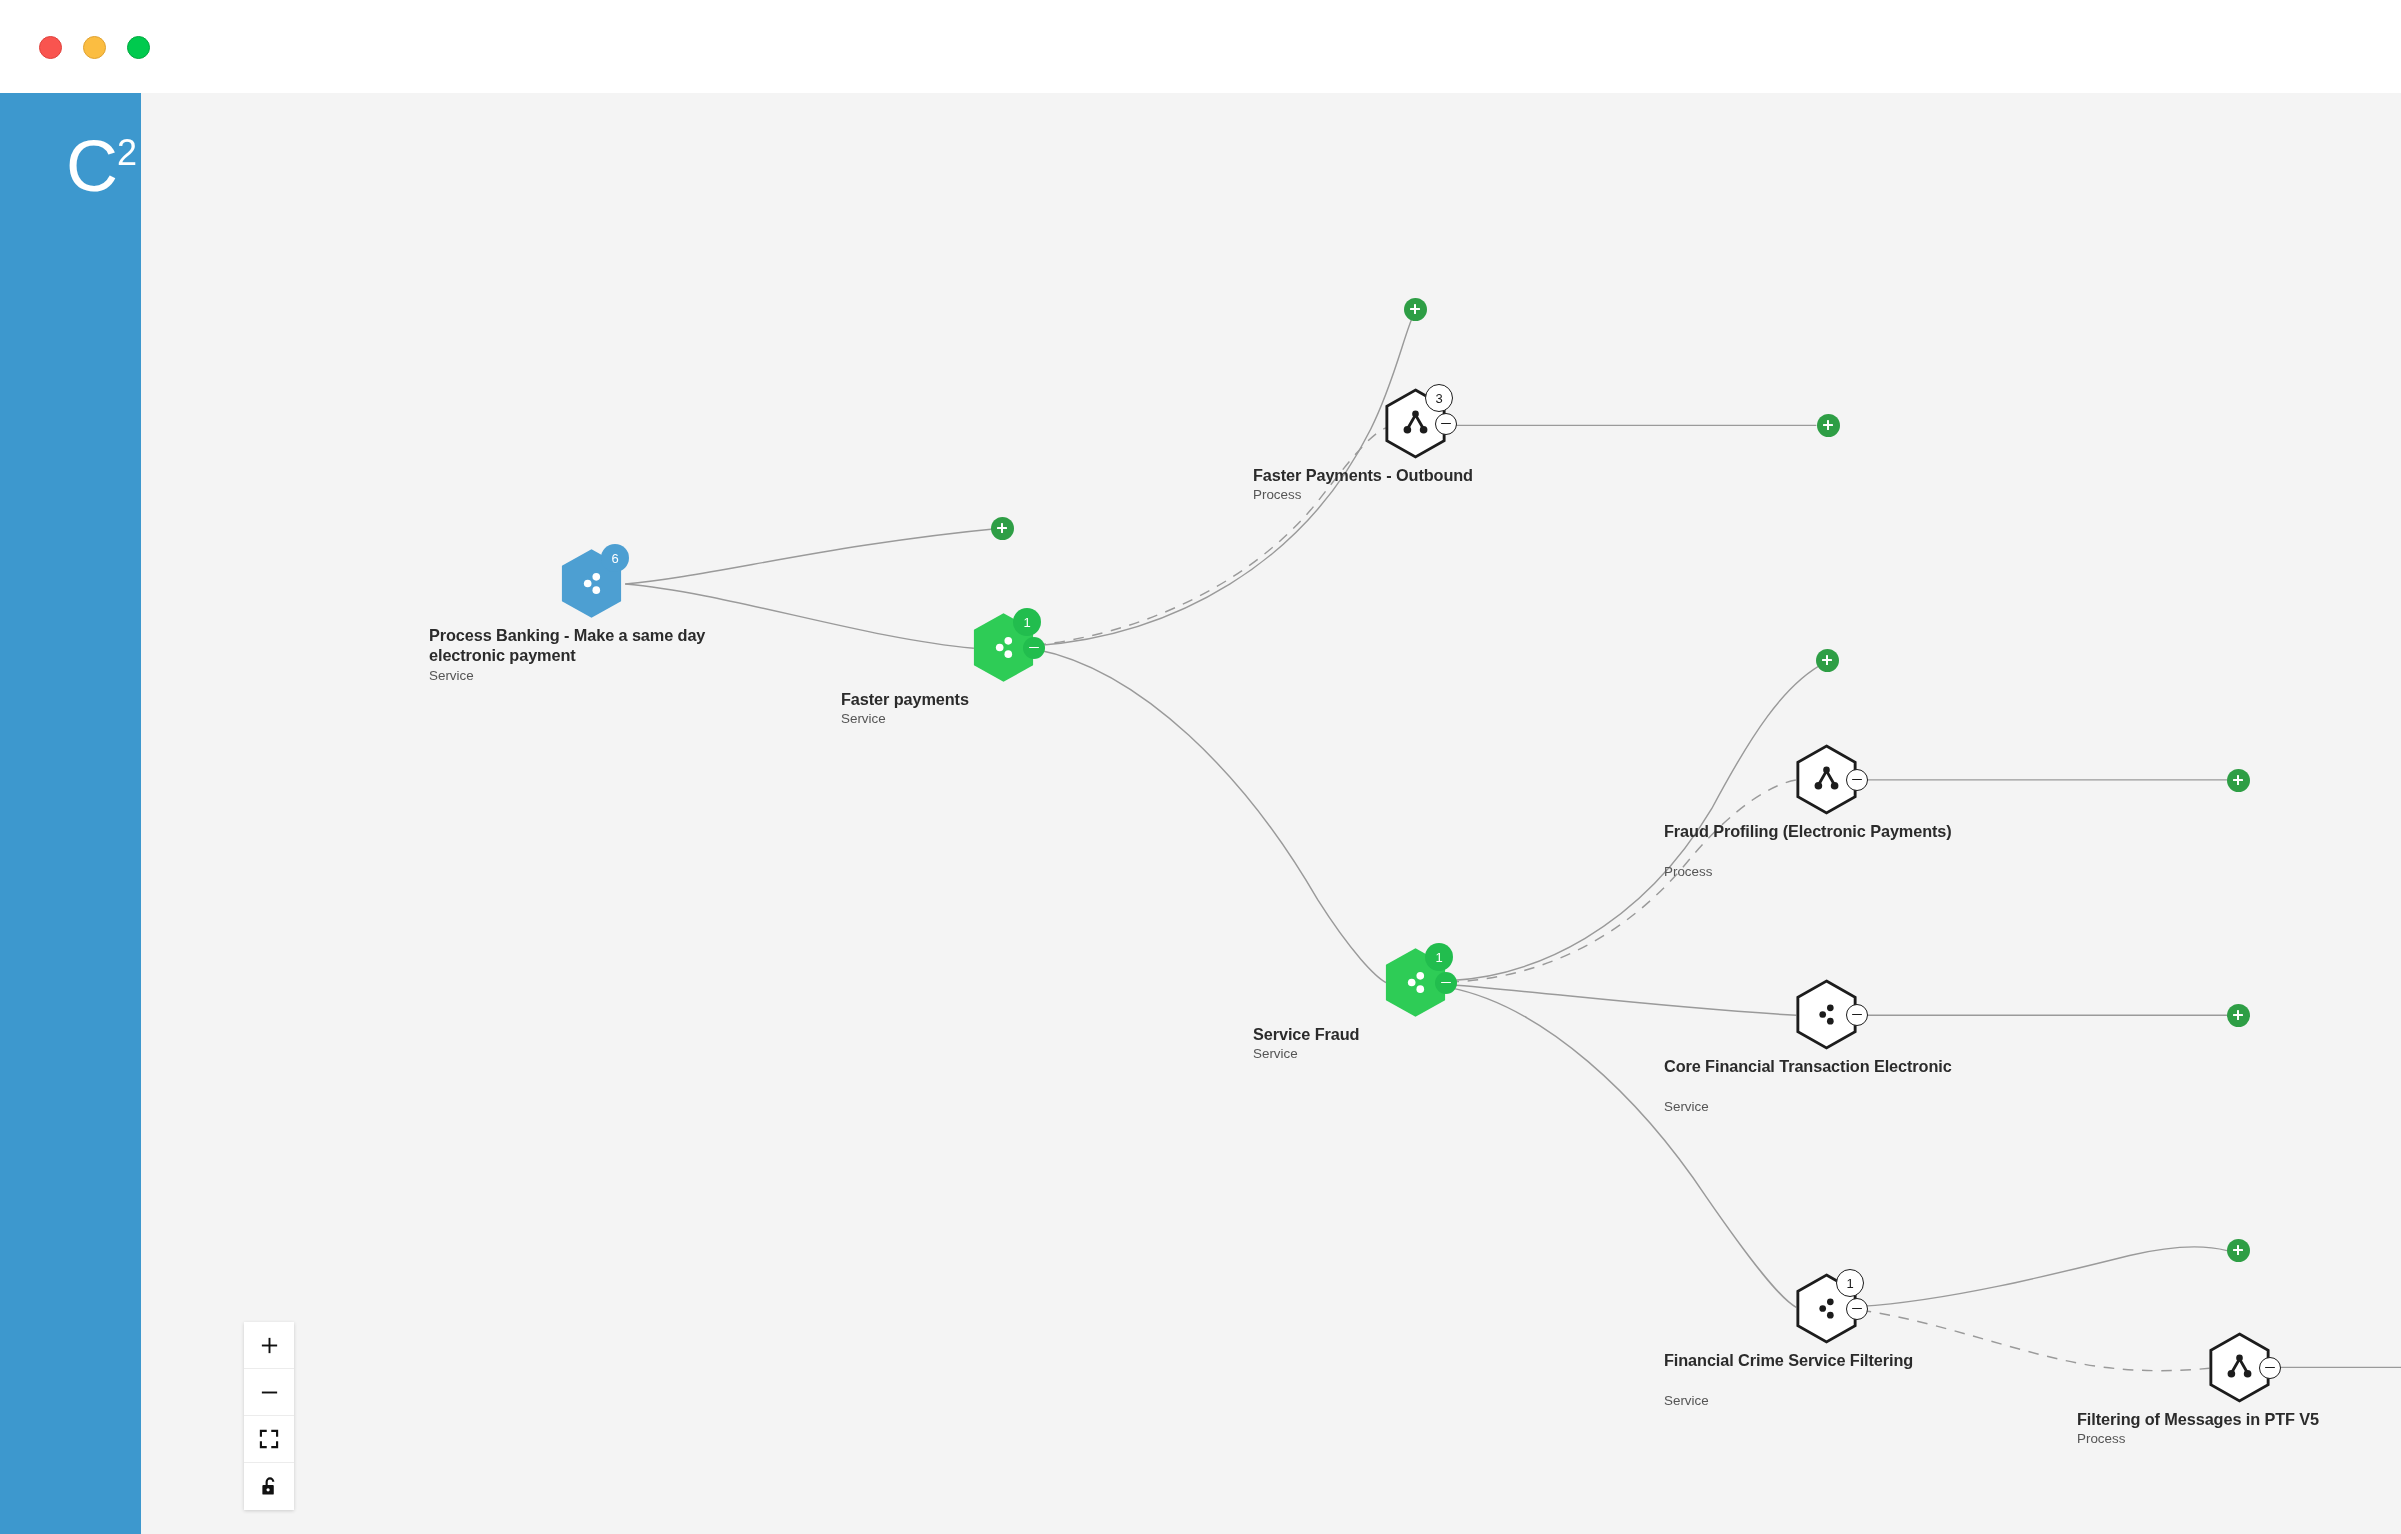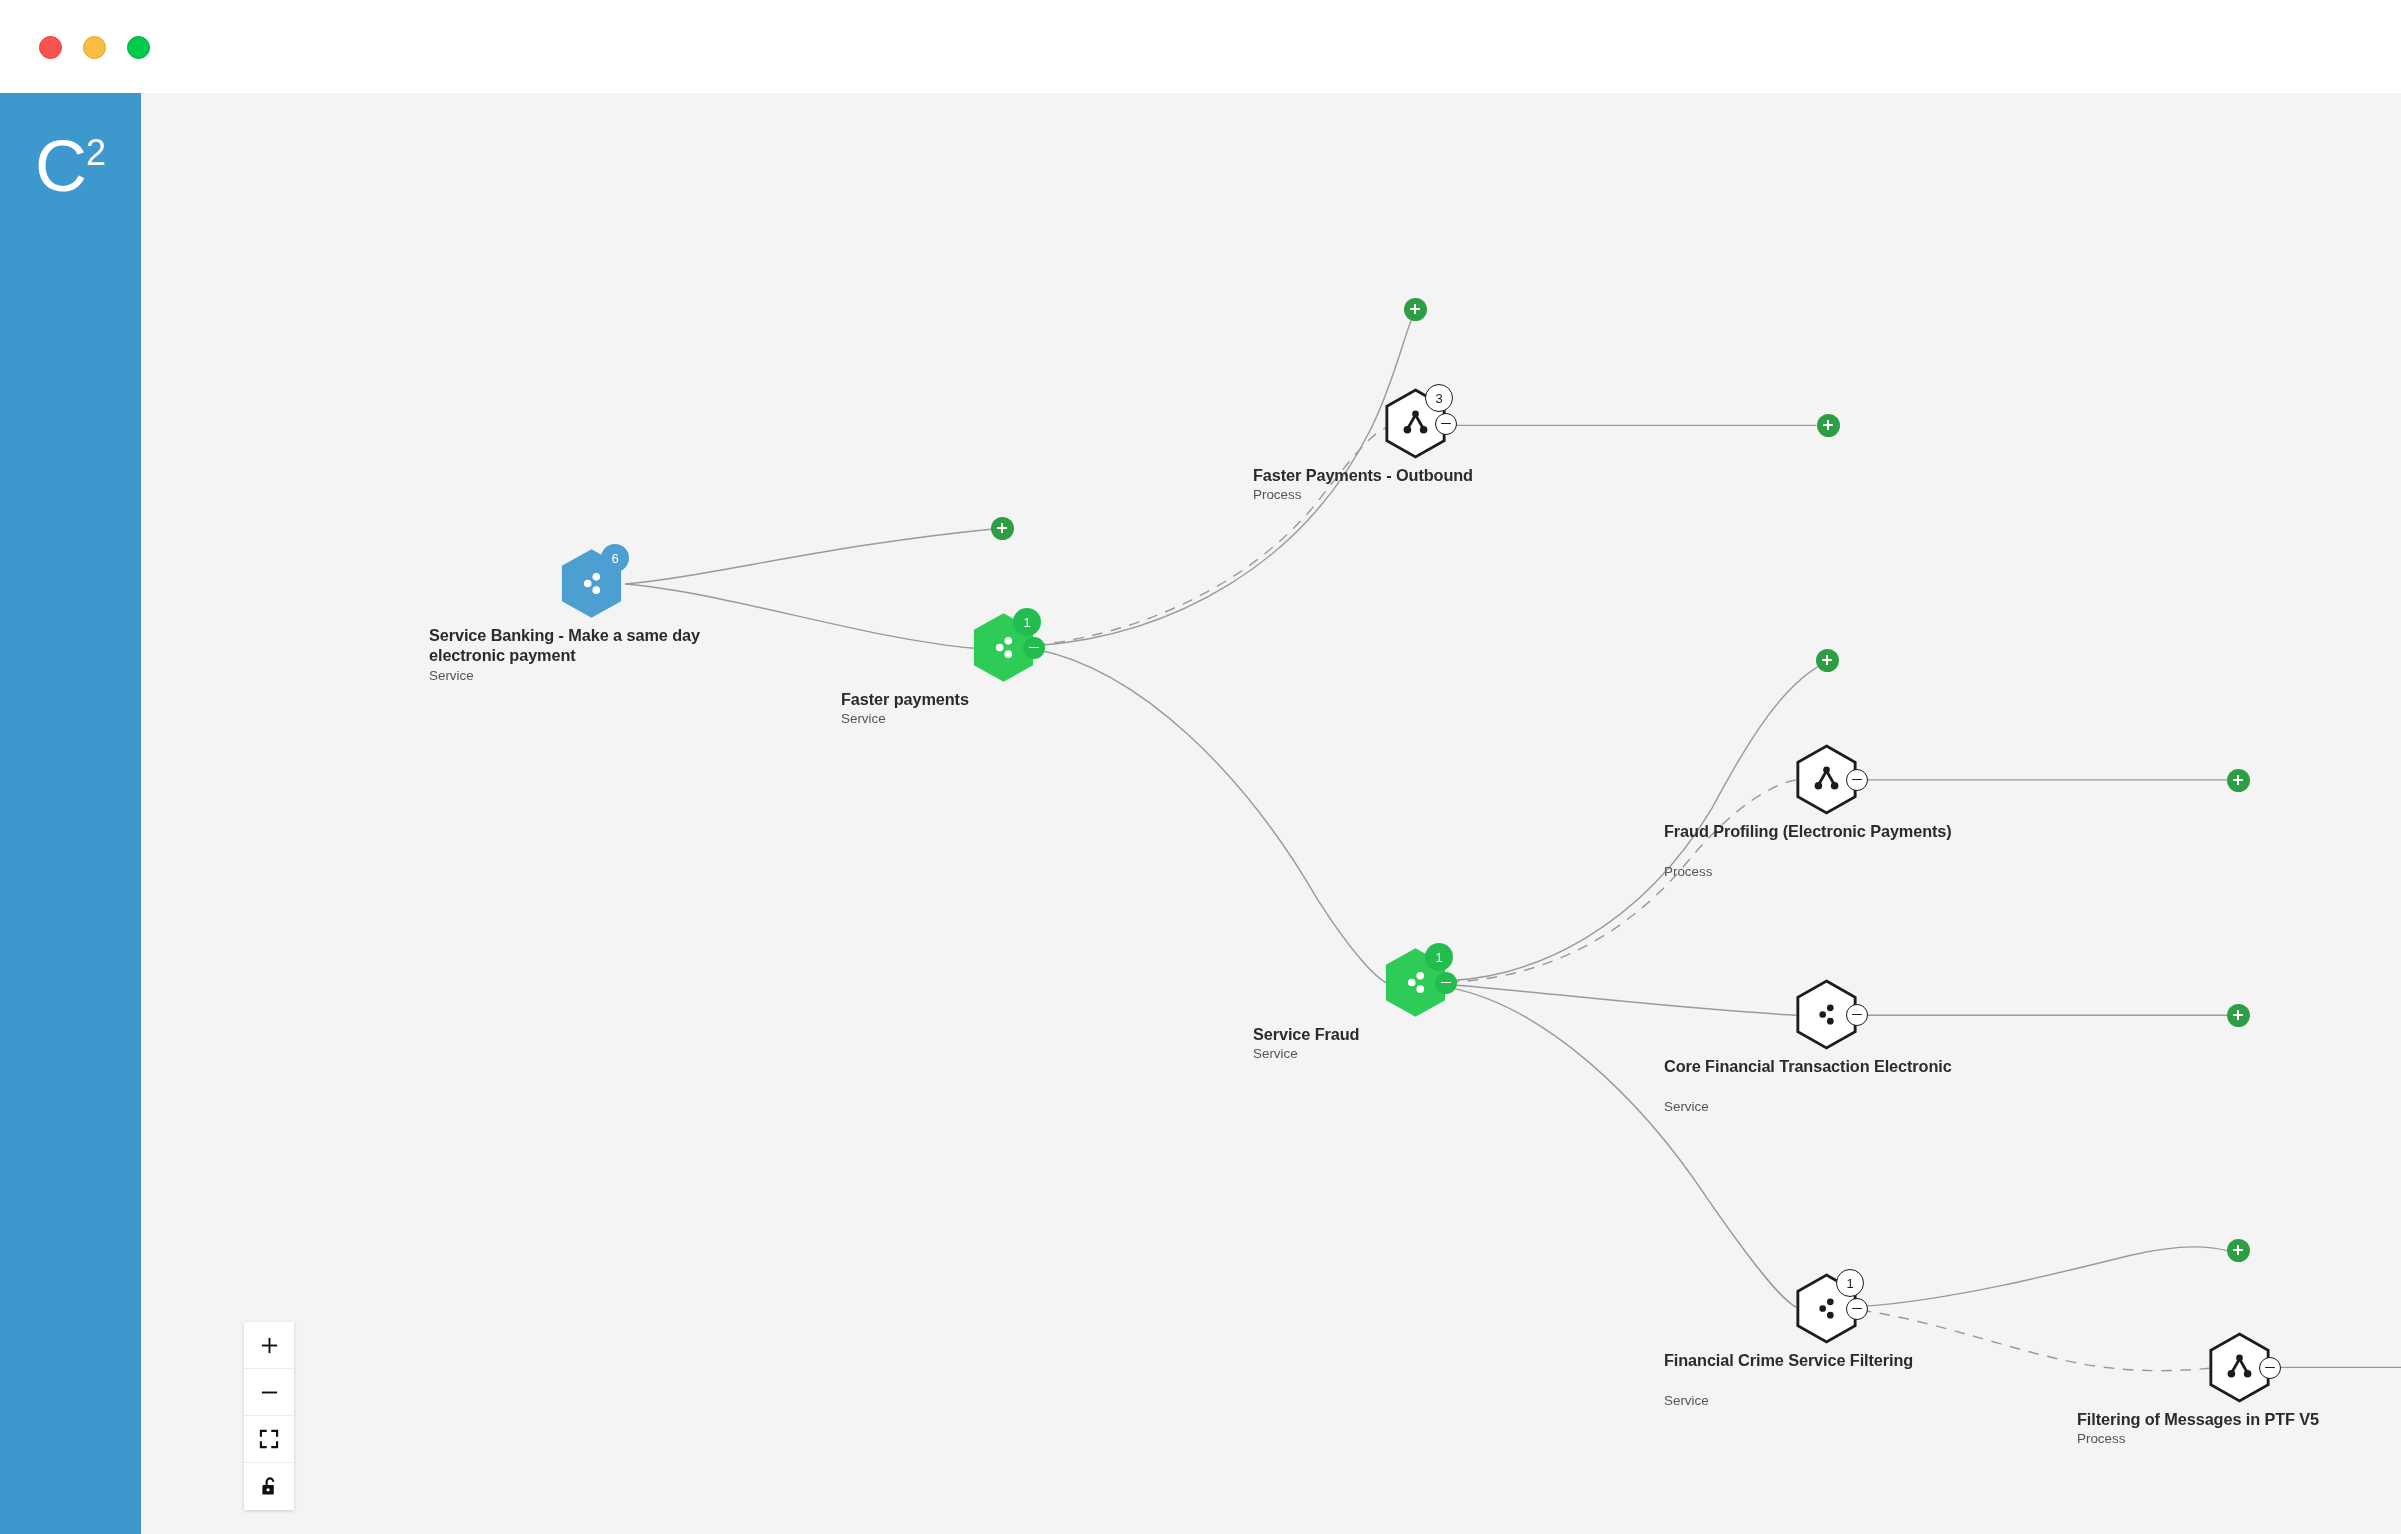--- a/index.html
+++ b/index.html
@@ -60,20 +60,21 @@
     position: absolute;
     top: 37px;
     left: 0;
     width: 141px;
     text-align: center;
     color: #ffffff;
     font-size: 72px;
     font-weight: 400;
     line-height: 1;
     letter-spacing: -1.9px;
+    padding-left: 31px;
   }
   #brand-logo .sup {
     font-size: 36px;
     vertical-align: 26px;
     margin-left: 1px;
     letter-spacing: 0;
   }
 
   
   #canvas {
@@ -293,21 +294,21 @@
             <polygon points="66,4 128,39 128,113 66,148 4,113 4,39" fill="#4d9fd2"></polygon>
             <g fill="#ffffff">
               <circle cx="76" cy="62" r="8"></circle>
               <circle cx="58" cy="76" r="8"></circle>
               <circle cx="76" cy="90" r="8"></circle>
             </g>
           </svg>
         </div>
         <div class="badge badge-blue">6</div>
       </div>
-      <div class="node-label">Service Banking - Make a same day electronic payment</div>
+      <div class="node-label">Process Banking - Make a same day electronic payment</div>
       <div class="node-type" style="top:84px">Service</div>
     </div>
 
     <div class="node" style="left:863px;top:555px">
       <div class="hexwrap">
         <div class="hex">
           <svg viewBox="0 0 132 152">
             <polygon points="66,4 128,39 128,113 66,148 4,113 4,39" fill="#2ecc56"></polygon>
             <g fill="#ffffff">
               <circle cx="76" cy="62" r="8"></circle>

